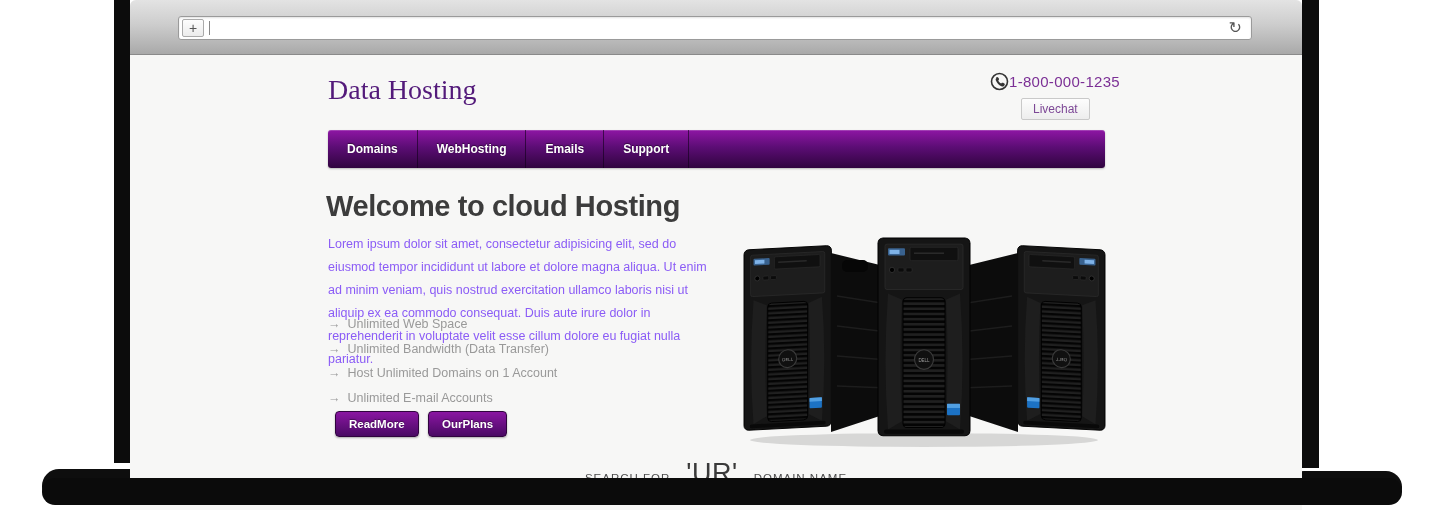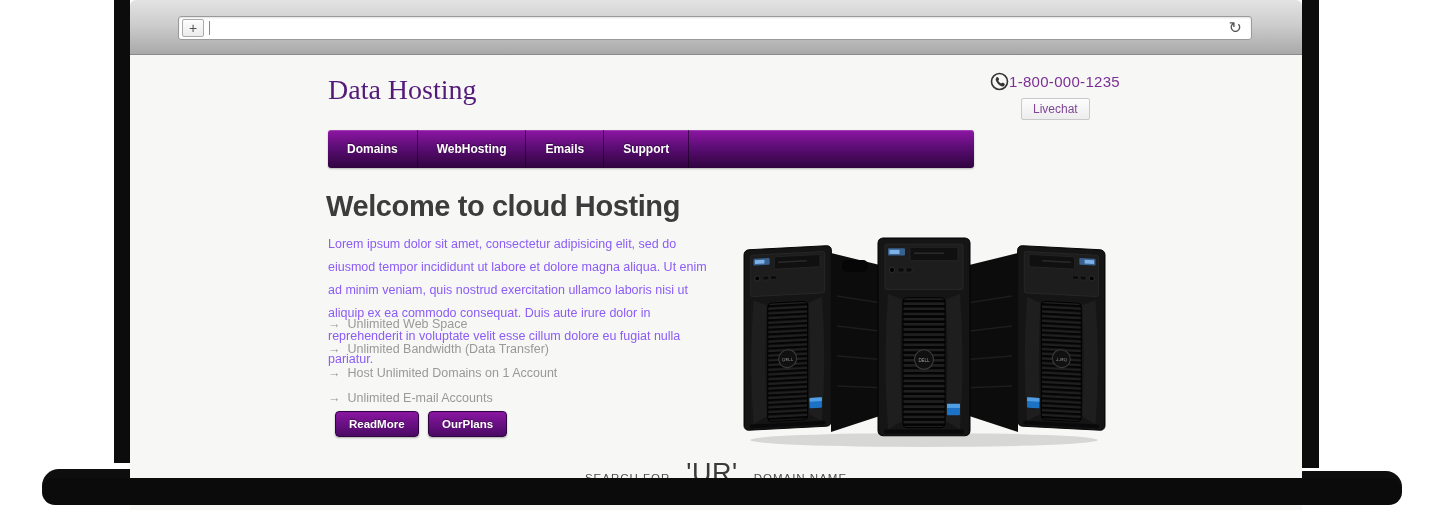--- a/index.html
+++ b/index.html
@@ -38,21 +38,21 @@
   
   .logo { position:absolute; left:198px; top:74px;
           font-family:"Liberation Serif", serif; font-size:28px; color:#531a7a; }
   .phone { position:absolute; left:860px; top:72px; display:flex; align-items:center; }
   .phone-num { font-size:15px; color:#7b2f95; letter-spacing:.3px; }
   .livechat { position:absolute; left:891px; top:98px; padding:3px 11px;
               font-size:12px; color:#7d4796; border:1px solid #c9c9c9; border-radius:2px;
               background:linear-gradient(#fdfdfd,#ededed); cursor:pointer; }
 
   
-  .nav { position:absolute; left:198px; top:130px; width:646px; height:38px;
+  .nav { position:absolute; left:198px; top:130px; width:777px; height:38px;
          display:flex; border-radius:3px;
          background:linear-gradient(180deg,#8e16a4 0%,#5c0d75 45%,#30043f 100%);
          box-shadow:inset 0 1px 0 rgba(255,255,255,.18), 0 1px 2px rgba(0,0,0,.25); }
   .nav-item { display:flex; align-items:center; padding:0 19px; color:#fff;
               font-size:12px; font-weight:bold; cursor:pointer;
               border-right:1px solid rgba(15,0,25,.6);
               text-shadow:0 -1px 1px rgba(0,0,0,.5); }
 
   
   .hero-title { position:absolute; left:196px; top:190px; font-size:29px;

